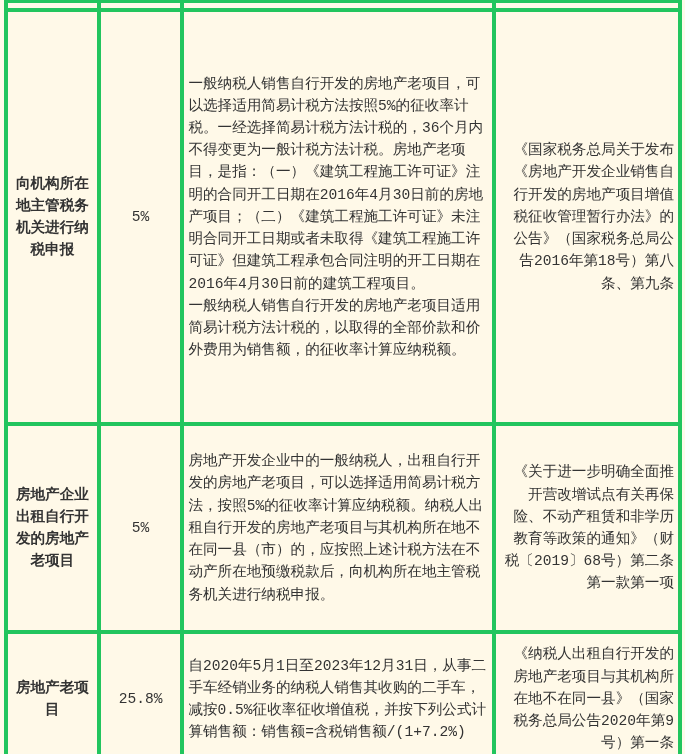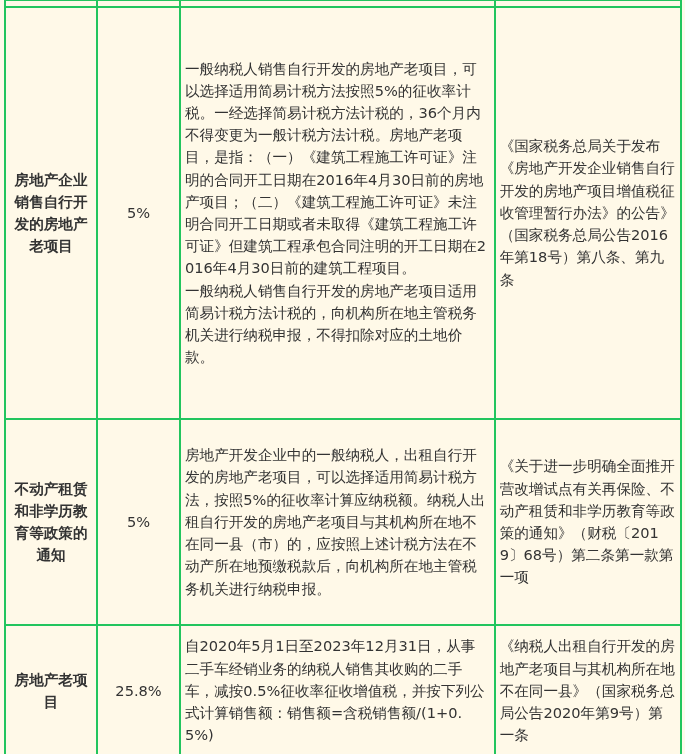--- a/index.html
+++ b/index.html
@@ -18,71 +18,72 @@
   table.tax {
     position: absolute;
     left: 4px;
     top: -1px;
     border-collapse: collapse;
     table-layout: fixed;
     width: 678px;
     background: #fff9e8;
   }
   table.tax td {
-    border: 2px solid #22c55e;
+    border: 4px solid #22c55e;
     vertical-align: middle;
     font-size: 14.6px;
     line-height: 22.2px;
     padding: 0 4px;
     word-break: break-all;
+    font-family: Liberation Mono, monospace;
   }
   td.c1 { width: 87px; text-align: center; font-weight: bold; font-size: 15px; line-height: 26px; padding: 0 6px; }
   td.c2 { width: 78px; text-align: center; font-size: 15px; }
   td.c3 { width: 302px; text-align: left; padding: 0 4px 0 4px; }
-  td.c4 { width: 178px; text-align: left; padding: 0 4px; }
+  td.c4 { width: 178px; text-align: right; padding: 0 4px; }
   tr.top-stub td { height: 5px; padding: 0; }
   tr.r1 td { height: 410px; }
   tr.r2 td { height: 204px; }
   tr.r3 td { height: 130px; }
   tr.bottom-stub td { height: 10px; padding: 0; }
   .para { display: block; }
 </style>
 </head>
 <body>
 
 <table class="tax">
   <tbody>
       <tr class="top-stub">
     <td class="c1"></td>
     <td class="c2"></td>
     <td class="c3"></td>
     <td class="c4"></td>
   </tr>
   <tr class="r1">
-    <td class="c1">房地产企业销售自行开发的房地产老项目</td>
+    <td class="c1">向机构所在地主管税务机关进行纳税申报</td>
     <td class="c2">5%</td>
     <td class="c3">
       <span class="para">一般纳税人销售自行开发的房地产老项目，可以选择适用简易计税方法按照5%的征收率计税。一经选择简易计税方法计税的，36个月内不得变更为一般计税方法计税。房地产老项目，是指：（一）《建筑工程施工许可证》注明的合同开工日期在2016年4月30日前的房地产项目；（二）《建筑工程施工许可证》未注明合同开工日期或者未取得《建筑工程施工许可证》但建筑工程承包合同注明的开工日期在2016年4月30日前的建筑工程项目。</span>
-      <span class="para">一般纳税人销售自行开发的房地产老项目适用简易计税方法计税的，向机构所在地主管税务机关进行纳税申报，不得扣除对应的土地价款。</span>
+      <span class="para">一般纳税人销售自行开发的房地产老项目适用简易计税方法计税的，以取得的全部价款和价外费用为销售额，的征收率计算应纳税额。</span>
     </td>
     <td class="c4">《国家税务总局关于发布《房地产开发企业销售自行开发的房地产项目增值税征收管理暂行办法》的公告》（国家税务总局公告2016年第18号）第八条、第九条</td>
   </tr>
   <tr class="r2">
-    <td class="c1">不动产租赁和非学历教育等政策的通知</td>
+    <td class="c1">房地产企业出租自行开发的房地产老项目</td>
     <td class="c2">5%</td>
     <td class="c3">
       <span class="para">房地产开发企业中的一般纳税人，出租自行开发的房地产老项目，可以选择适用简易计税方法，按照5%的征收率计算应纳税额。纳税人出租自行开发的房地产老项目与其机构所在地不在同一县（市）的，应按照上述计税方法在不动产所在地预缴税款后，向机构所在地主管税务机关进行纳税申报。</span>
     </td>
     <td class="c4">《关于进一步明确全面推开营改增试点有关再保险、不动产租赁和非学历教育等政策的通知》（财税〔2019〕68号）第二条第一款第一项</td>
   </tr>
   <tr class="r3">
     <td class="c1">房地产老项目</td>
     <td class="c2">25.8%</td>
     <td class="c3">
-      <span class="para">自2020年5月1日至2023年12月31日，从事二手车经销业务的纳税人销售其收购的二手车，减按0.5%征收率征收增值税，并按下列公式计算销售额：销售额=含税销售额/(1+0.5%)</span>
+      <span class="para">自2020年5月1日至2023年12月31日，从事二手车经销业务的纳税人销售其收购的二手车，减按0.5%征收率征收增值税，并按下列公式计算销售额：销售额=含税销售额/(1+7.2%)</span>
     </td>
     <td class="c4">《纳税人出租自行开发的房地产老项目与其机构所在地不在同一县》（国家税务总局公告2020年第9号）第一条</td>
   </tr>
   <tr class="bottom-stub">
     <td class="c1"></td>
     <td class="c2"></td>
     <td class="c3"></td>
     <td class="c4"></td>
   </tr>
 </tbody>

